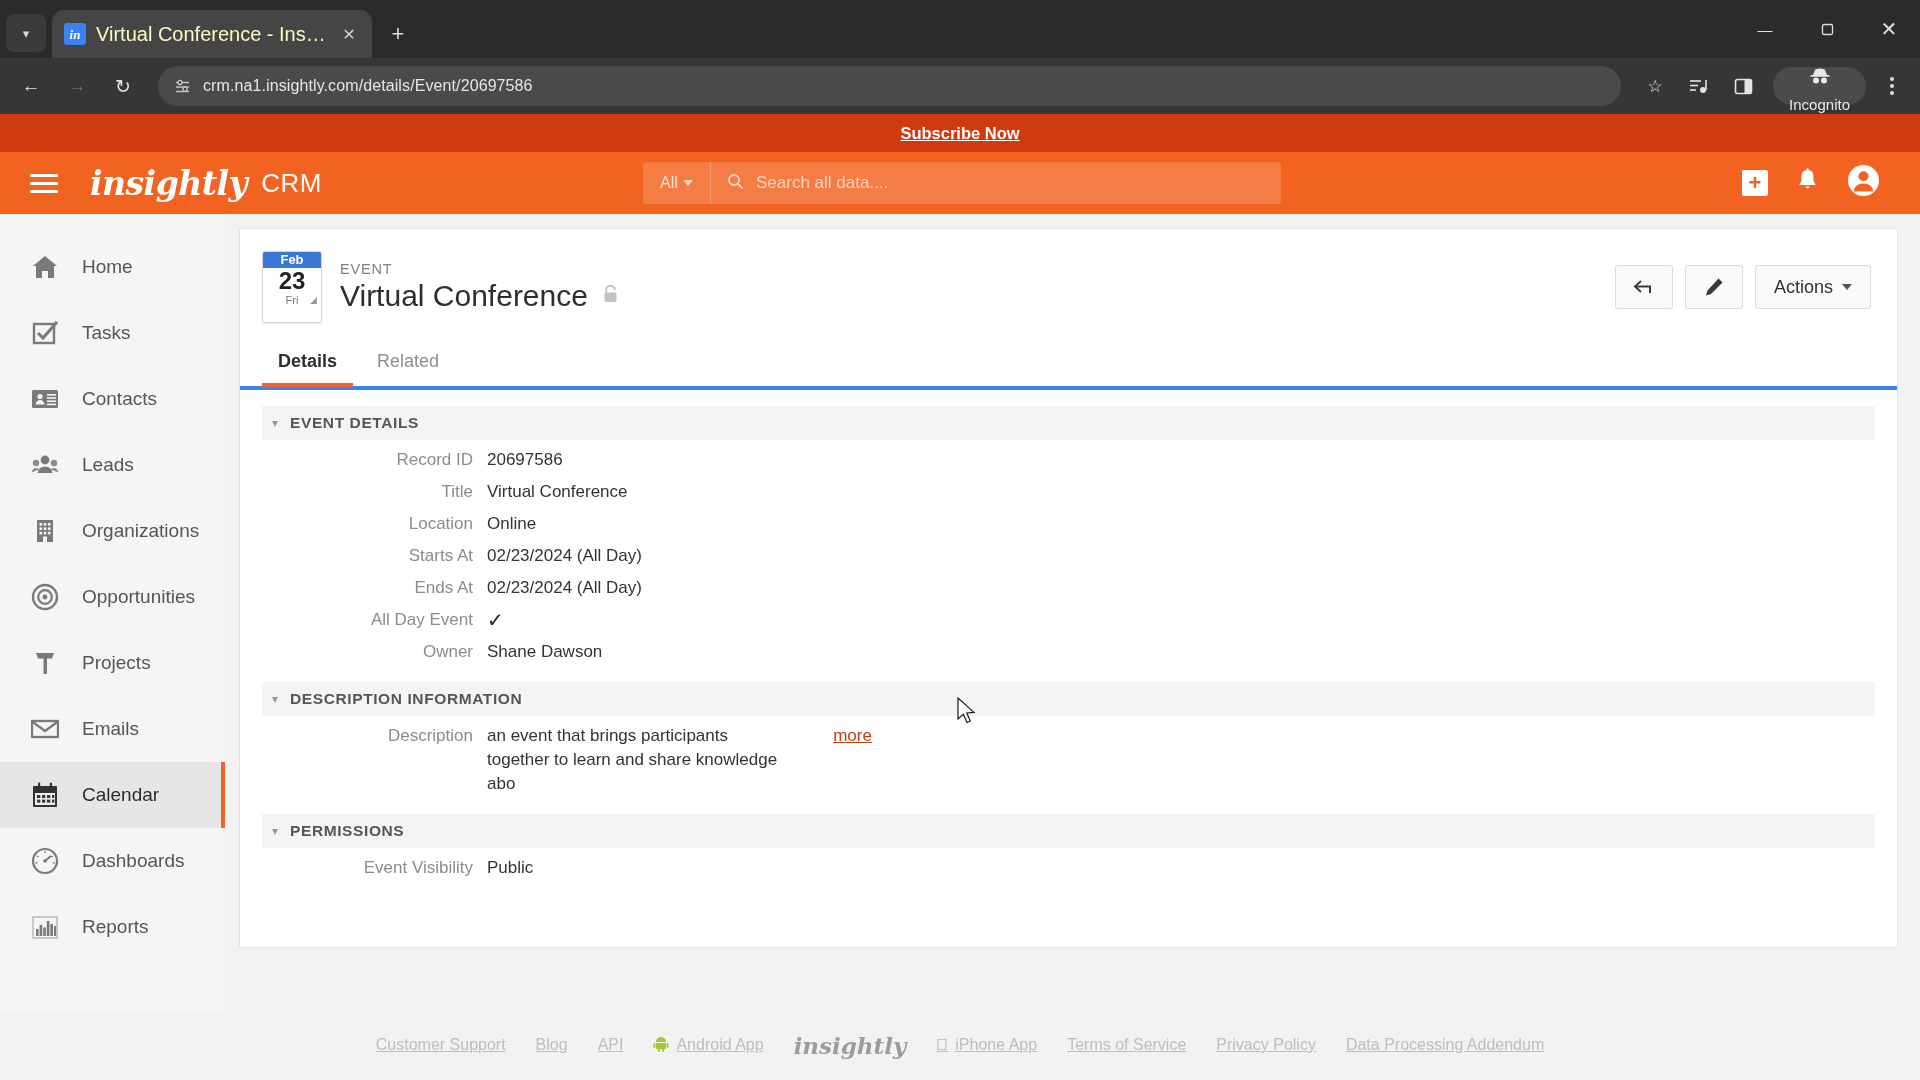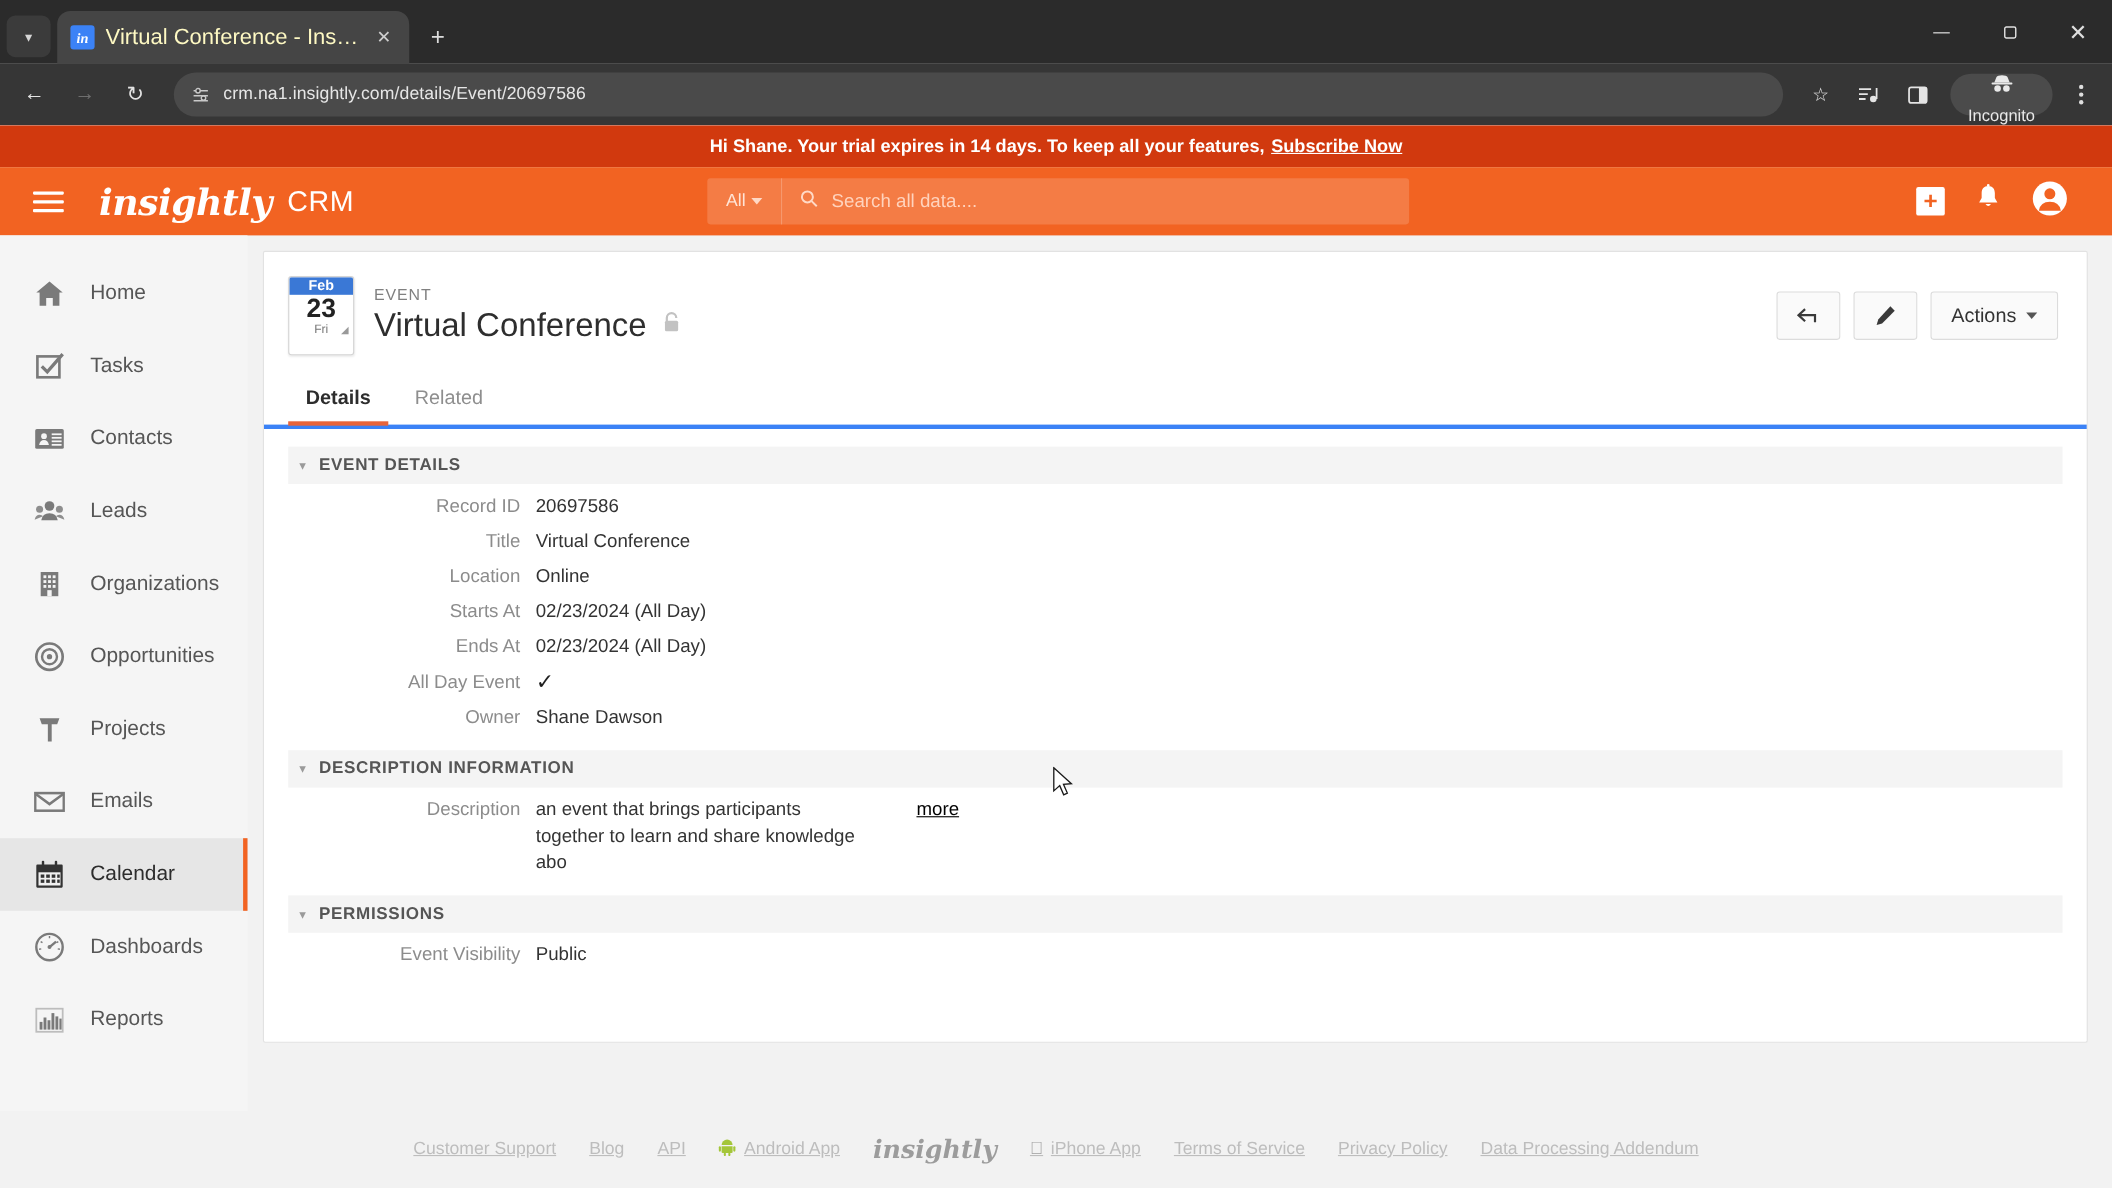--- a/index.html
+++ b/index.html
@@ -202,21 +202,21 @@
 
   .field-row { display: flex; align-items: flex-start; margin: 0 0 8px 0; }
   .field-label {
     width: 225px; text-align: right; color: #8c8c8c; font-size: 17px; padding-right: 14px;
     flex-shrink: 0; line-height: 24px;
   }
   .field-value { color: #333; font-size: 17px; line-height: 24px; }
   .check-mark { font-size: 20px; color: #1f1f1f; line-height: 24px; }
   .desc-block { display: flex; gap: 56px; }
   .desc-lines { max-width: 300px; }
-  .more-link { color: #000000; font-size: 17px; line-height: 24px; }
+  .more-link { color: #c2410c; font-size: 17px; line-height: 24px; }
 
   .footer {
     height: 70px; display: flex; align-items: center; justify-content: center;
     gap: 30px; color: #bdbdbd; font-size: 16px; background: #f2f2f2;
   }
   .footer .f-link { color: #bdbdbd; }
   .footer .insightly-mark {
     font-family: "DejaVu Serif", serif; font-style: italic; font-weight: 700;
     color: #9c9c9c; font-size: 23px;
   }
@@ -297,21 +297,20 @@
     <div class="menu-dots">
         <i></i>
         <i></i>
         <i></i>
       </div>
   </div>
 
   <div class="app">
 
     <div class="trial-banner">
-      <span>Hi Shane. Your trial expires in 14 days. To keep all your features,</span>
       <a href="#" class="sub-link">Subscribe Now</a>
     </div>
 
     <div class="appbar">
       <div class="hamburger">
           <i></i>
           <i></i>
           <i></i>
         </div>
       <div class="brand">insightly</div>

